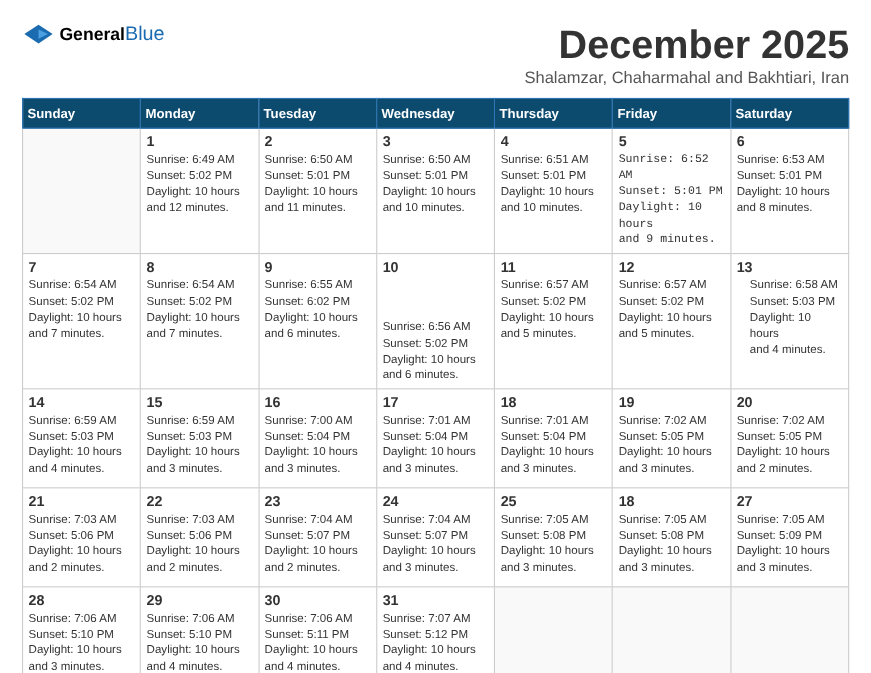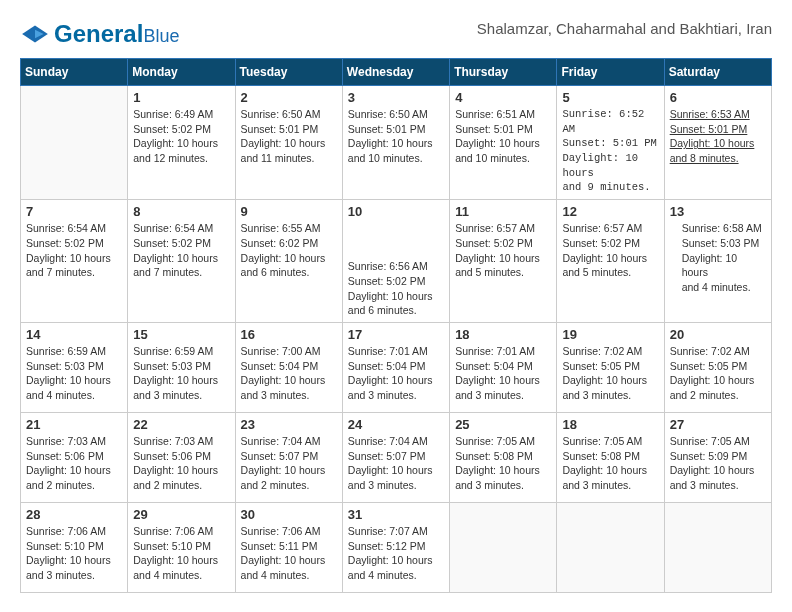--- a/index.html
+++ b/index.html
@@ -76,24 +76,25 @@
 </head>
 <body>
 
 <div class="header">
   <div class="logo">
     <svg class="logo-icon" viewBox="0 0 40 28" xmlns="http://www.w3.org/2000/svg">
       <polygon points="20,2 38,14 20,26 2,14" fill="#1a6bb0"></polygon>
       <polygon points="20,8 32,14 20,20" fill="#4aa0e0"></polygon>
     </svg>
     <div>
-      <span style="font-size:24px;font-weight:bold;color:#0369a1;">General</span><span style="font-size:18px;font-weight:normal;color:#1a6bb0;">Blue</span>
+      <span style="font-size:16px;font-weight:bold;color:#000000;">General</span><span style="font-size:18px;font-weight:normal;color:#1a6bb0;">Blue</span>
     </div>
   </div>
   <div class="title-area">
+    <div class="month-title">December 2025</div>
     <div class="subtitle">Shalamzar, Chaharmahal and Bakhtiari, Iran</div>
   </div>
 </div>
 
 <table class="calendar">
   <thead>
     <tr>
     <th>Sunday</th>
         <th>Monday</th>
         <th>Tuesday</th>
@@ -136,21 +137,21 @@
         </td>
         <td>
           <span class="day-number">5</span>
           <div class="day-info" style="white-space: pre-line; font-family: Liberation Mono, monospace;">Sunrise: 6:52 AM
 Sunset: 5:01 PM
 Daylight: 10 hours
 and 9 minutes.</div>
         </td>
         <td>
           <span class="day-number">6</span>
-          <div class="day-info" style="white-space: pre-line; text-decoration: underline;">Sunrise: 6:53 AM
+          <div class="day-info" style="white-space: pre-line;">Sunrise: 6:53 AM
 Sunset: 5:01 PM
 Daylight: 10 hours
 and 8 minutes.</div>
         </td>
       </tr>
       <tr>
         <td>
           <span class="day-number">7</span>
           <div class="day-info" style="white-space: pre-line;">Sunrise: 6:54 AM
 Sunset: 5:02 PM

